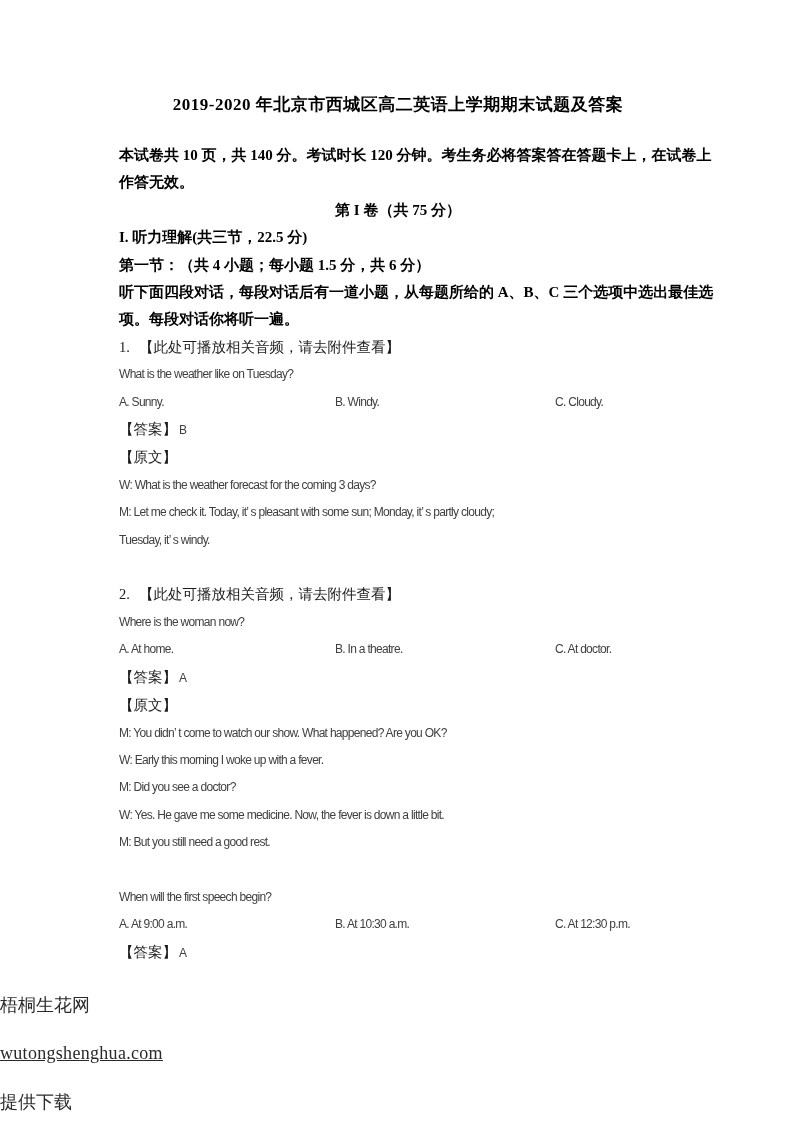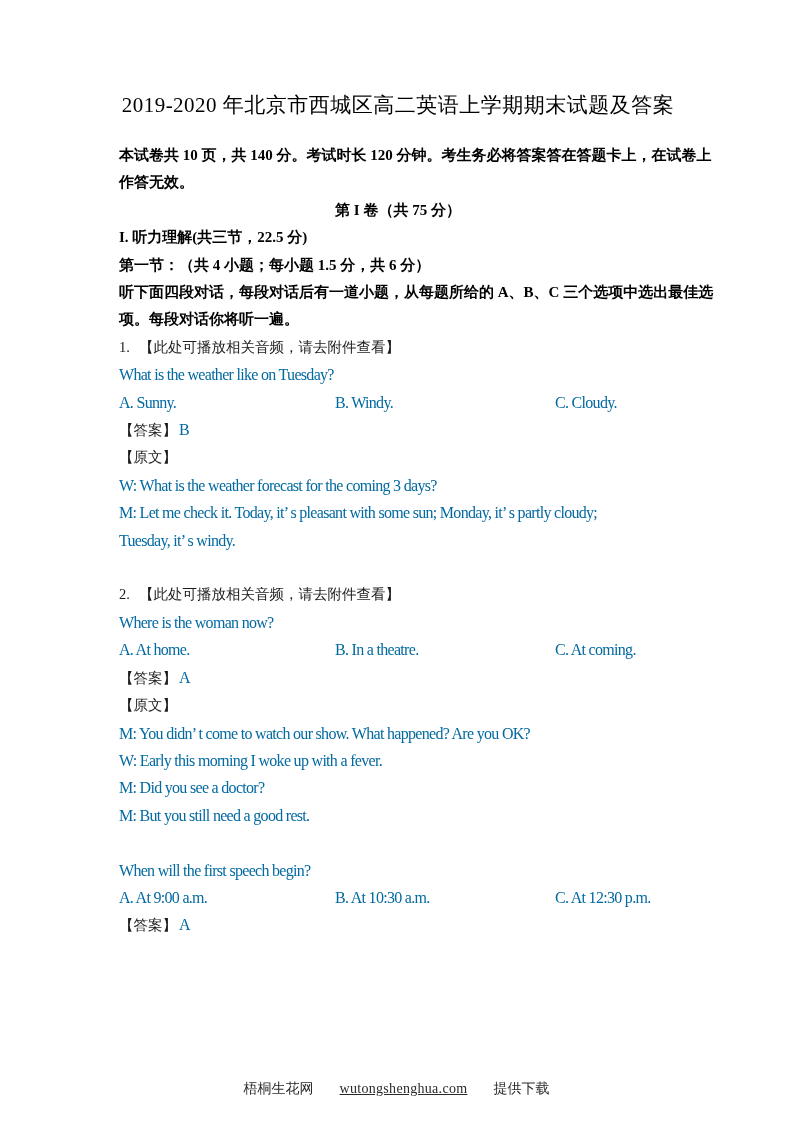--- a/index.html
+++ b/index.html
@@ -16,22 +16,22 @@
     color: #1c1c1c;
     overflow: hidden;
   }
   .content {
     position: absolute;
     left: 119px;
     top: 92px;
     width: 558px;
   }
   .title {
-    font-size: 21px;
-    font-weight: normal;
+    font-size: 17px;
+    font-weight: bold;
     color: #000000;
     text-align: center;
     white-space: nowrap;
     line-height: 26px;
     margin-bottom: 24px;
     letter-spacing: 0.5px;
   }
   .line {
     line-height: 27.4px;
     min-height: 27.4px;
@@ -41,44 +41,45 @@
     font-size: 15px;
     color: #000000;
     font-family: Liberation Serif, serif;
   }
   .cn {
     font-size: 14.5px;
   }
   .nowrap { white-space: nowrap; }
   .center { text-align: center; }
   .en {
-    font-family: Liberation Serif, serif;
-    font-size: 16px;
+    font-family: Liberation Sans, sans-serif;
+    font-size: 12px;
     letter-spacing: -0.7px;
     white-space: pre;
-    color: #0369a1;
+    color: #404040;
   }
   .opts { display: flex; }
   .opt-a { width: 216px; }
   .opt-b { width: 220px; }
   .opt-c { flex: 1; }
   .qnum { margin-right: 9px; }
   .ans-val { margin-left: 2px; }
   .blank-line { height: 27.4px; }
   .footer {
     position: absolute;
     left: 0;
     right: 0;
-    bottom: 24px;
+    bottom: 8px;
     display: flex;
     justify-content: center;
     align-items: baseline;
     gap: 26px;
-    font-size: 14px;
+    font-size: 18px;
     color: #2a2a2a;
+    flex-direction: column;
   }
   .footer .url {
     font-family: "Liberation Serif", serif;
     letter-spacing: 0.3px;
     text-decoration: underline;
   }
 </style>
 </head>
 <body>
 
@@ -115,29 +116,30 @@
 
     <div class="blank-line"></div>
 
     <div class="line cn nowrap">
       <span class="qnum">2.</span><span>【此处可播放相关音频，请去附件查看】</span>
     </div>
     <div class="line en">Where is the woman now?</div>
     <div class="line opts">
       <span class="en opt-a">A. At home.</span>
       <span class="en opt-b">B. In a theatre.</span>
-      <span class="en opt-c">C. At coming.</span>
+      <span class="en opt-c">C. At doctor.</span>
     </div>
     <div class="line cn nowrap">
       <span>【答案】</span><span class="en ans-val">A</span>
     </div>
     <div class="line cn nowrap">【原文】</div>
     <div class="line en">M: You didn’ t come to watch our show. What happened? Are you OK?</div>
     <div class="line en">W: Early this morning I woke up with a fever.</div>
     <div class="line en">M: Did you see a doctor?</div>
+    <div class="line en">W: Yes. He gave me some medicine. Now, the fever is down a little bit.</div>
     <div class="line en">M: But you still need a good rest.</div>
 
     <div class="blank-line"></div>
 
     <div class="line en">When will the first speech begin?</div>
     <div class="line opts">
       <span class="en opt-a">A. At 9:00 a.m.</span>
       <span class="en opt-b">B. At 10:30 a.m.</span>
       <span class="en opt-c">C. At 12:30 p.m.</span>
     </div>

